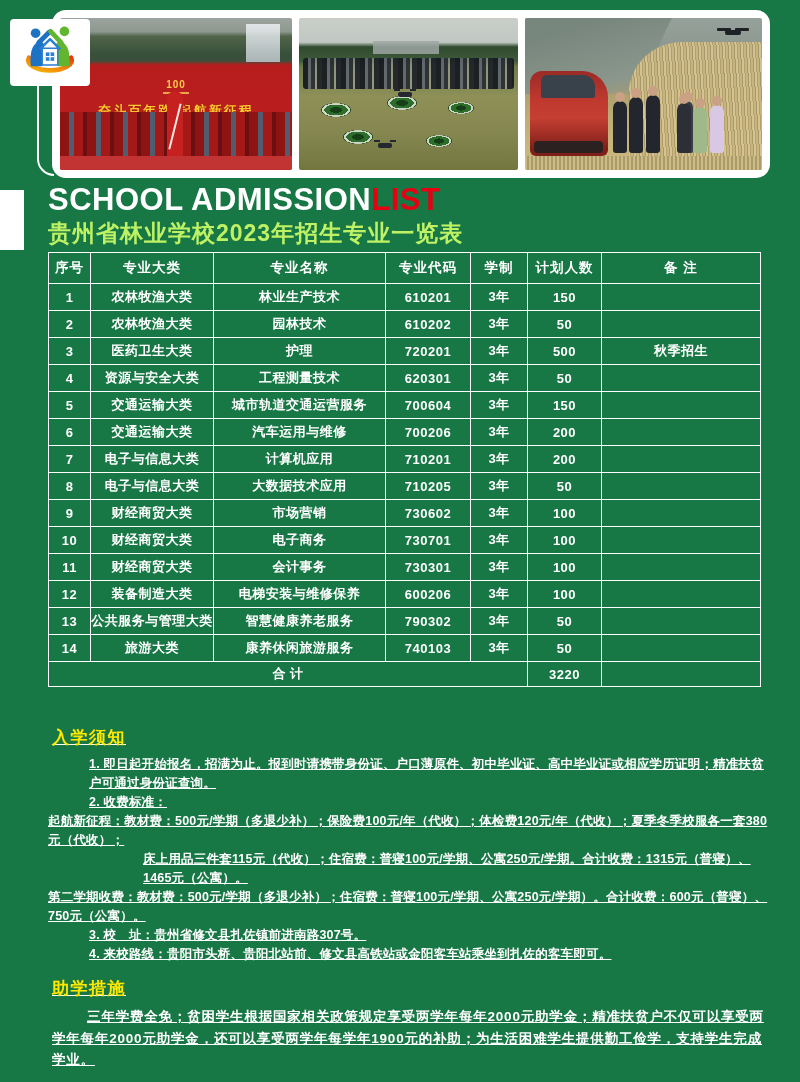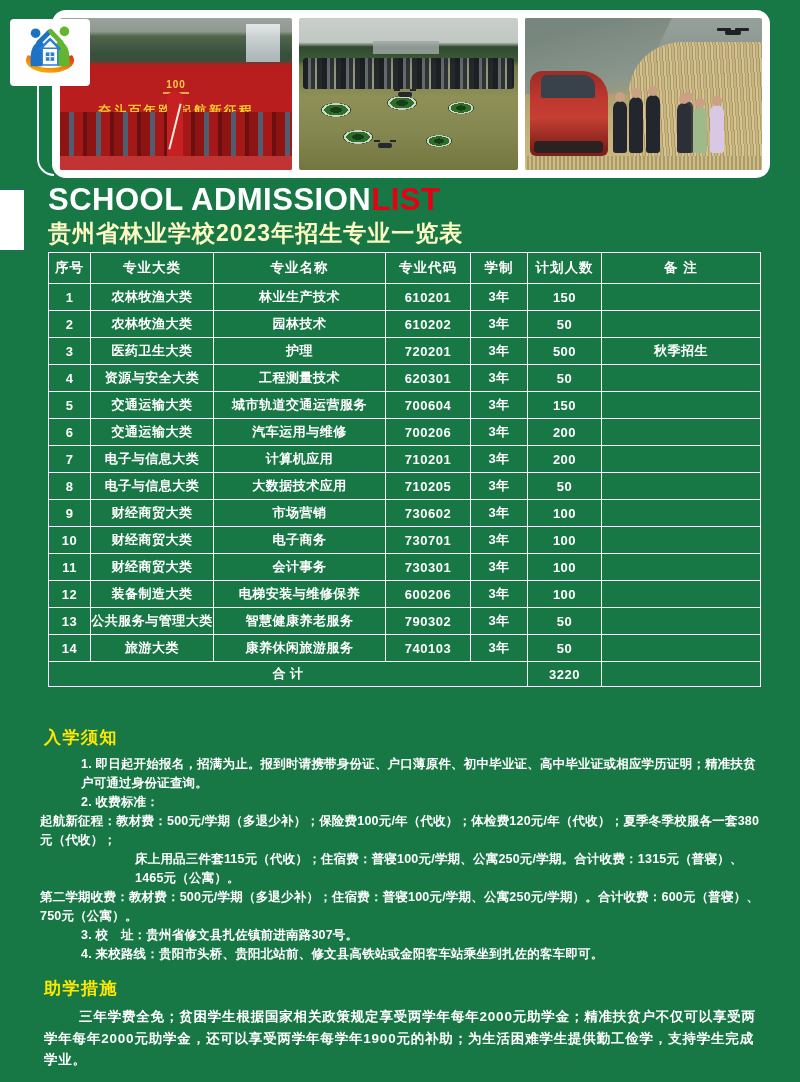--- a/index.html
+++ b/index.html
@@ -48,29 +48,29 @@
   .fig-4{left:64%;height:50px;background:#2c2f36;} .fig-5{left:71%;height:46px;background:#9fb98a;}
   .fig-6{left:78%;height:48px;background:#d9c8e4;} .fig-7{left:66%;height:52px;width:12px;background:#3a3f47;}
   .p3-drone{position:absolute;top:8%;right:9%;width:16px;height:5px;background:#1e2126;border-radius:2px;box-shadow:-9px -3px 0 -1px #1e2126,9px -3px 0 -1px #1e2126;}
   
   .logo-box{position:absolute;left:10px;top:19px;width:80px;height:67px;background:#fff;border-radius:4px;z-index:6;display:flex;align-items:center;justify-content:center;}
   .deco-line{position:absolute;left:37px;top:82px;width:17px;height:94px;border-left:2.5px solid #fff;border-bottom:2.5px solid #fff;border-bottom-left-radius:18px;}
   .left-tab{position:absolute;left:0;top:190px;width:24px;height:60px;background:#fff;}
   
   .title-en{position:absolute;left:48px;top:182px;font-size:31px;font-weight:bold;color:#fff;letter-spacing:.5px;white-space:nowrap;}
   .title-en .accent{color:#e60012;}
-  .title-zh{position:absolute;left:48px;top:218px;font-size:23px;font-weight:bold;color:#fef9c3;letter-spacing:1px;white-space:nowrap;}
+  .title-zh{position:absolute;left:48px;top:218px;font-size:23px;font-weight:bold;color:#bef264;letter-spacing:1px;white-space:nowrap;}
   
   .adm-table{position:absolute;left:48px;top:252px;width:712px;border-collapse:collapse;table-layout:fixed;color:#fff;text-align:center;font-size:13px;}
   .adm-table th,.adm-table td{border:1.5px solid #fff;padding:0;height:27px;overflow:hidden;white-space:nowrap;}
   .adm-table th{font-size:13.5px;font-weight:bold;height:31px;letter-spacing:1px;}
   .adm-table td{font-weight:600;letter-spacing:.5px;}
   .adm-table .total-row td{height:25px;}
   
-  .info{position:absolute;left:44px;top:726px;width:716px;color:#fff;}
+  .info{position:absolute;left:52px;top:726px;width:716px;color:#fff;text-decoration:underline;}
   .section{margin-bottom:13px;}
   .sec-heading{color:#ffe800;font-size:17px;font-weight:bold;letter-spacing:1.5px;margin:0 0 6px 0;}
   .ln{margin:0;font-size:12.5px;line-height:19px;font-weight:600;letter-spacing:.2px;}
   .ln.num{padding-left:37px;}
   .ln.flush{margin-left:-4px;}
   .ln.cont{padding-left:91px;}
   .ln.para{font-size:13.5px;line-height:21.5px;letter-spacing:.8px;text-indent:2.6em;}
 </style>
 </head>
 <body>

